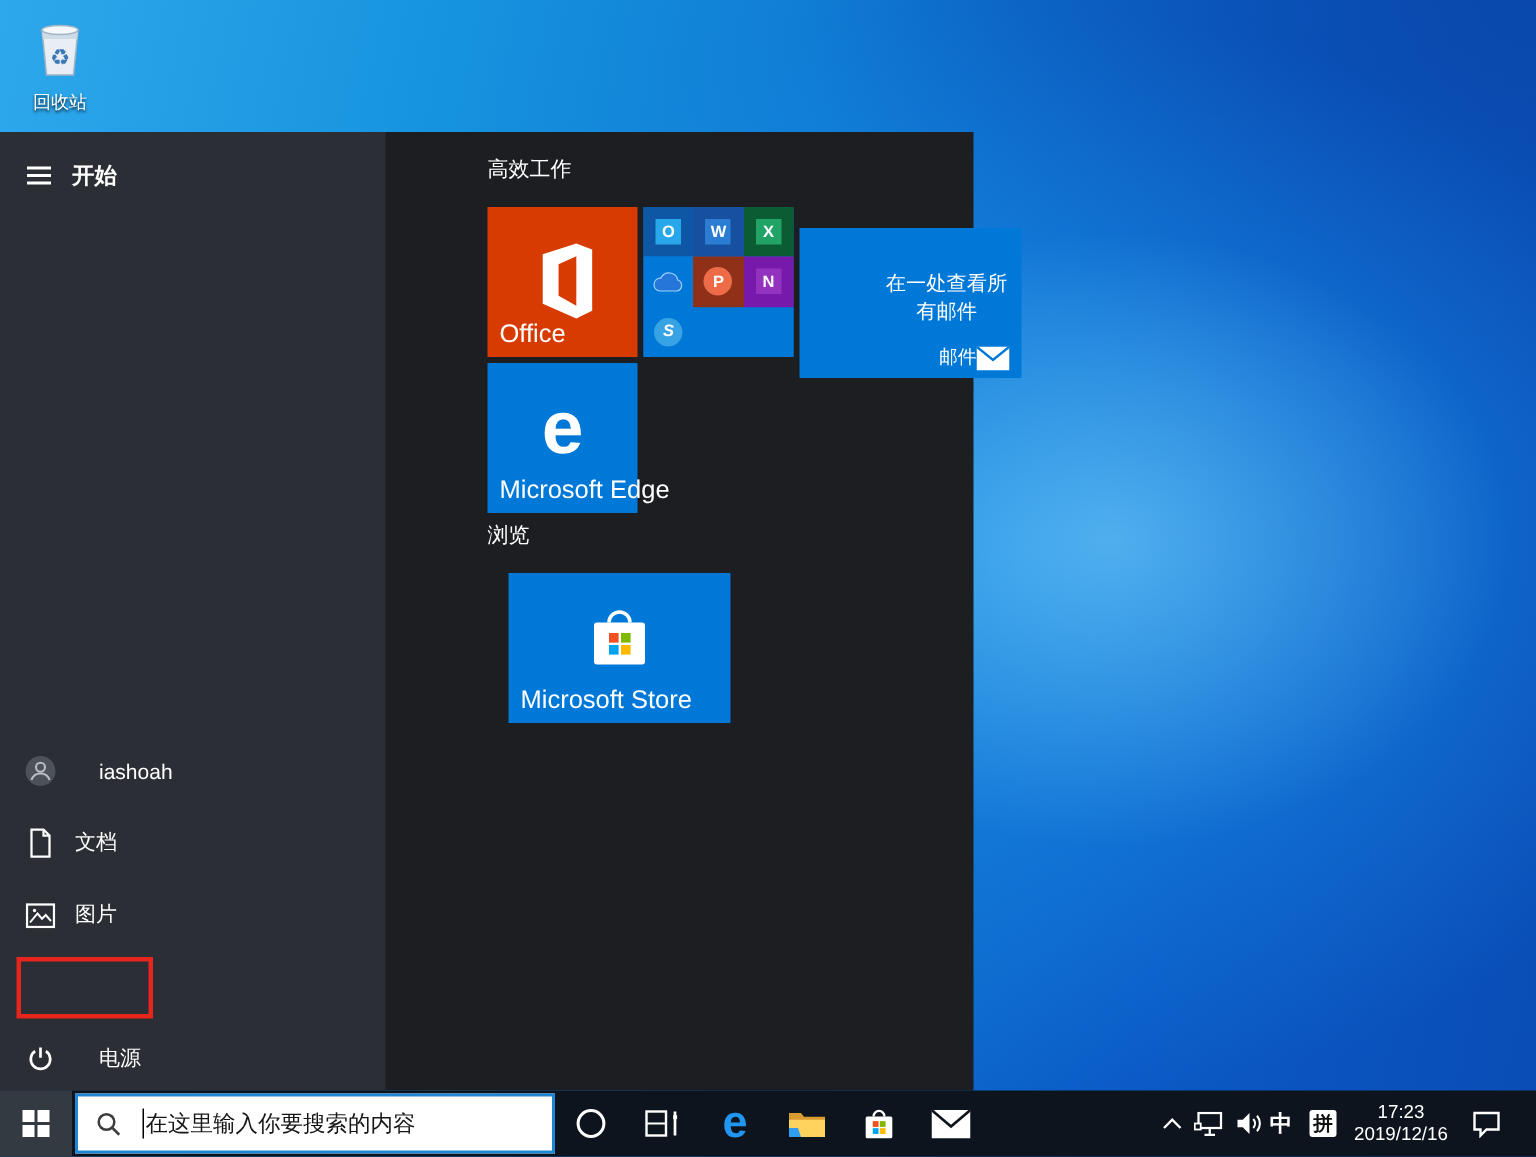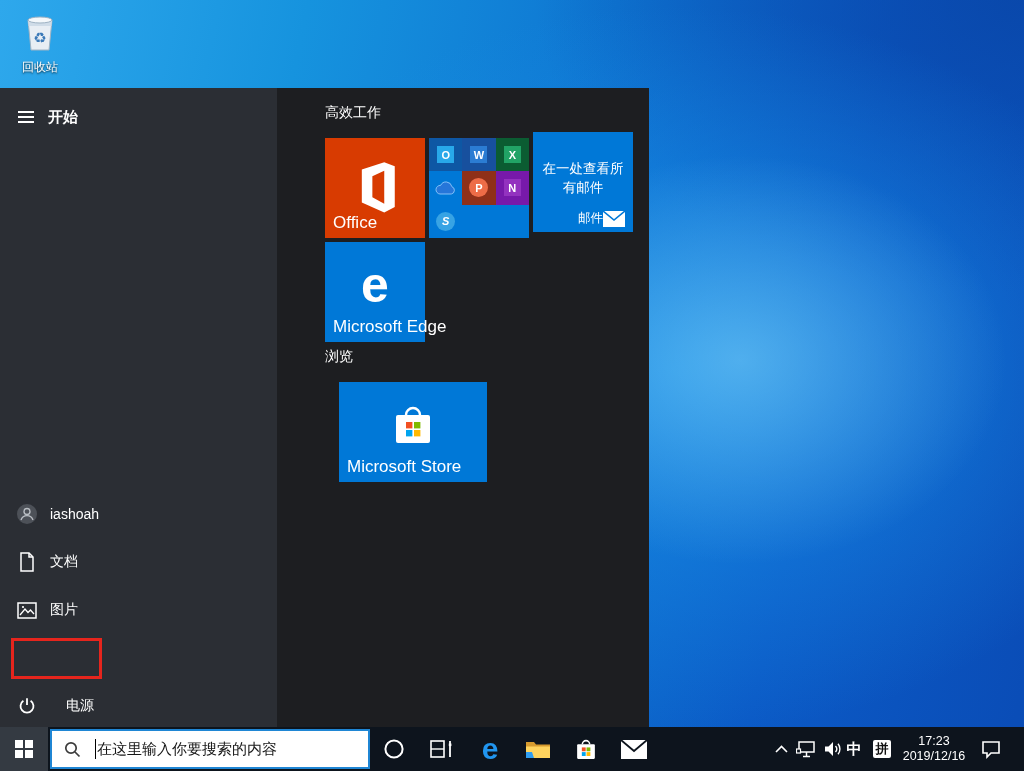--- a/index.html
+++ b/index.html
@@ -19,21 +19,21 @@
   }
   .beam{
     position:absolute;left:180px;top:430px;width:620px;height:330px;
     background:linear-gradient(115deg, rgba(255,255,255,.10), rgba(255,255,255,0) 55%);
     transform:rotate(-19deg);transform-origin:left top;pointer-events:none;
   }
   .recycle-bin{position:absolute;left:14px;top:10px;width:52px;text-align:center;}
   .recycle-bin .rb-label{color:#fff;font-size:12px;margin-top:1px;text-shadow:0 1px 2px rgba(0,0,0,.85);}
   
   .start-menu{position:absolute;left:0;top:88px;width:649px;height:639px;background:#1d1e21;z-index:10;}
-  .rail{position:absolute;left:0;top:0;width:257px;height:100%;background:#2b2e34;padding-left:20px;}
+  .rail{position:absolute;left:0;top:0;width:257px;height:100%;background:#2b2e34;}
   .hamburger{position:absolute;left:18px;top:23px;width:16px;height:12px;}
   .hamburger span{display:block;height:2px;background:#fff;margin-bottom:3px;}
   .start-title{position:absolute;left:48px;top:20px;color:#fff;font-size:15px;font-weight:bold;}
   .rail-item{position:absolute;left:0;width:257px;height:48px;display:flex;align-items:center;
     padding-left:16px;box-sizing:border-box;color:#fff;font-size:14px;cursor:default;}
   .rail-item .ric{width:22px;height:22px;margin-right:12px;display:flex;align-items:center;justify-content:center;}
   .rail-item.hl{background:#3e4249;}
   .group-title{position:absolute;color:#fff;font-size:14px;}
   .tile{position:absolute;width:100px;height:100px;background:#0078d7;color:#fff;}
   .tile-label{position:absolute;left:8px;bottom:5px;font-size:17px;color:#ffffff;white-space:nowrap;}
@@ -96,21 +96,21 @@
 
 <div class="start-menu">
   <div class="rail">
     <div class="hamburger">
         <span></span>
         <span></span>
         <span></span>
       </div>
     <div class="start-title">开始</div>
 
-    <div class="rail-item" style="top:402px;">
+    <div class="rail-item" style="top:402px;gap:16px;">
       <span class="ric">
         <svg width="22" height="22" viewBox="0 0 22 22">
             <circle cx="11" cy="11" r="10" fill="#4d5158"></circle>
             <circle cx="11" cy="8.5" r="3" fill="none" stroke="#b9bdc3" stroke-width="1.4"></circle>
             <path d="M5 17 a6.3 6.3 0 0 1 12 0" fill="none" stroke="#b9bdc3" stroke-width="1.4"></path>
           </svg>
       </span>
       <span>iashoah</span>
     </div>
 
@@ -180,21 +180,21 @@
         <span class="chip" style="background:#9332bf;">N</span>
       </div>
       <div class="cell" style="background:#0078d7;">
         <span class="chip round" style="background:#37a3e4;font-style:italic;">S</span>
       </div>
       <div class="cell" style="background:#0078d7;"></div>
       <div class="cell" style="background:#0078d7;"></div>
     </div>
   </div>
 
-  <div class="tile mail-tile" style="left:533px;top:44px;">
+  <div class="tile mail-tile" style="left:533px;top:64px;padding-left:48px;">
     <div class="mail-msg">在一处查看所有邮件</div>
     <div class="mail-bottom">
       <span>邮件</span>
       <svg width="22" height="16" viewBox="0 0 22 16">
         <rect x="0" y="0" width="22" height="16" fill="#fff"></rect>
         <path d="M0 0 L11 9 L22 0" fill="none" stroke="#0078d7" stroke-width="1.6"></path>
       </svg>
     </div>
   </div>
 

